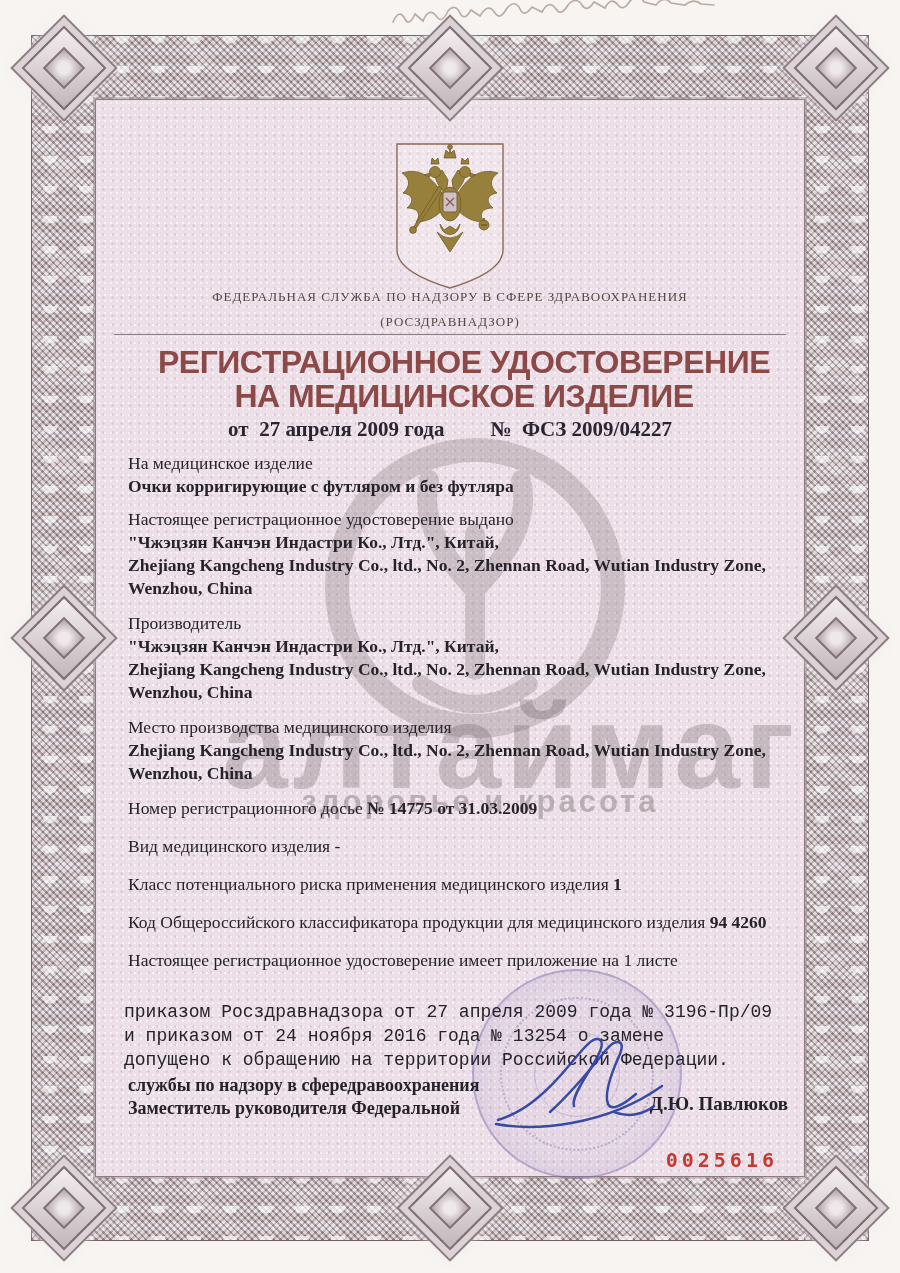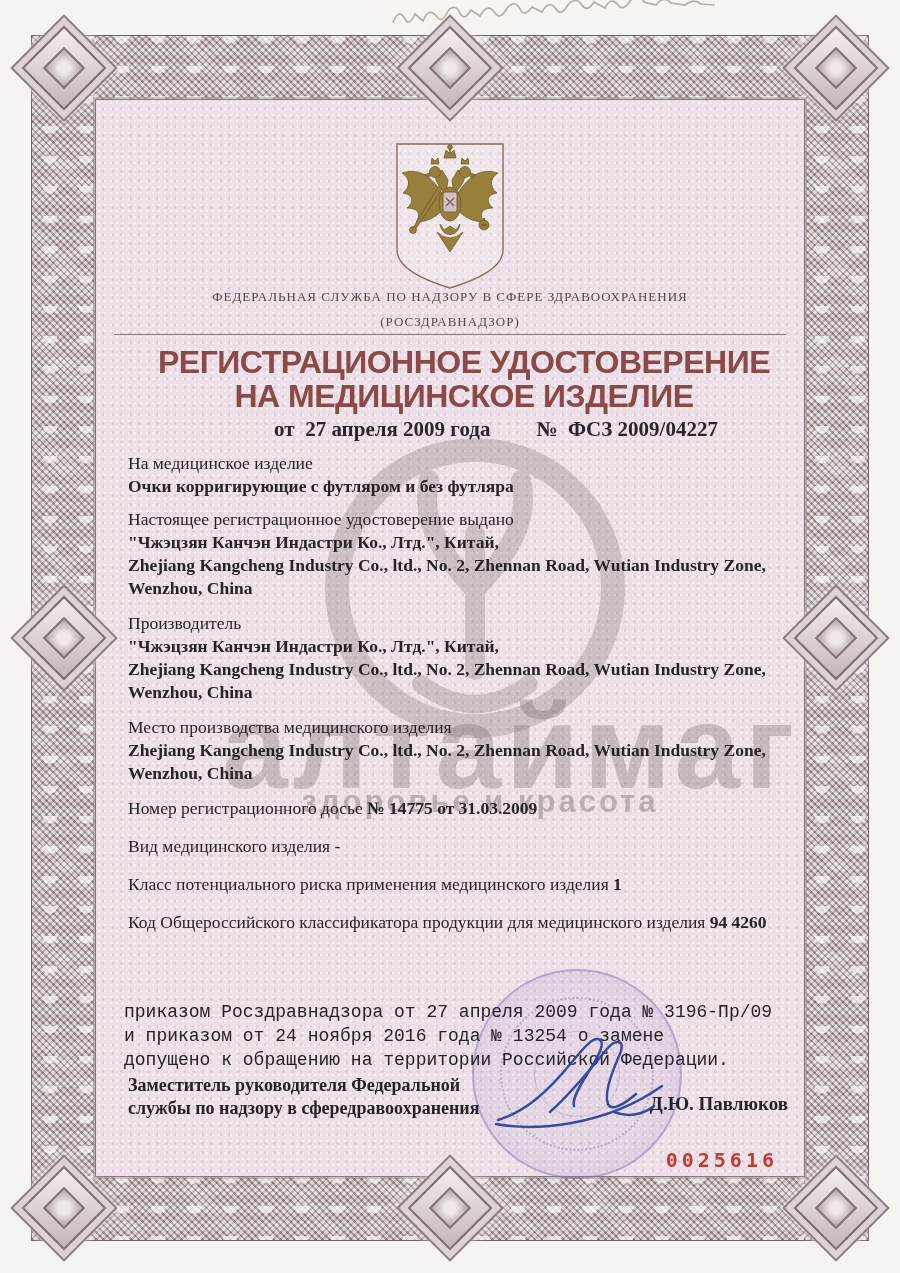--- a/index.html
+++ b/index.html
@@ -55,21 +55,21 @@
   
   .abs{position:absolute;z-index:3;}
   .emblem{left:294px;top:40px;width:120px;height:152px;}
   .agency{left:0;top:184px;width:708px;text-align:center;color:#554640;
     font-size:13px;letter-spacing:1px;line-height:25px;}
   .rule{left:18px;top:234px;width:672px;height:0;border-top:1px solid #8d7d83;}
   .doc-title{left:0;top:245px;width:708px;text-align:center;color:#8b4a47;
     font-family:"Liberation Sans",sans-serif;font-weight:bold;font-size:32px;
     letter-spacing:-0.5px;line-height:34px;padding-left:14px;}
   .date-row{left:0;top:317px;width:708px;display:flex;justify-content:center;gap:46px;
-    font-weight:bold;font-size:21px;color:#2a2530;white-space:pre;margin-left:46px;}
+    font-weight:bold;font-size:21px;color:#2a2530;white-space:pre;}
 
   .para{left:32px;width:660px;font-size:17.5px;line-height:23px;white-space:nowrap;}
   .b{font-weight:bold;}
   .p1{top:352px;} .p2{top:408px;} .p3{top:512px;} .p4{top:616px;}
   .p5{top:697px;} .p6{top:735px;} .p7{top:773px;} .p8{top:811px;} .p9{top:849px;}
   .orders{left:28px;top:900px;width:660px;font-size:18px;line-height:24px;white-space:nowrap;font-family:Liberation Mono, monospace;}
   .sig-pos{left:32px;top:974px;width:460px;font-weight:bold;font-size:18px;line-height:23px;}
   .sig-name{right:16px;top:993px;font-weight:bold;font-size:19px;}
 
   
@@ -240,32 +240,33 @@
       <div class="abs para p7">
         <span>Класс потенциального риска применения медицинского изделия</span>
         <span class="b">1</span>
       </div>
 
       <div class="abs para p8">
         <span>Код Общероссийского классификатора продукции для медицинского изделия</span>
         <span class="b">94 4260</span>
       </div>
 
+      <div class="abs para p9">Настоящее регистрационное удостоверение имеет приложение на 1 листе</div>
 
       <div class="abs orders">
         <div>приказом Росздравнадзора от 27 апреля 2009 года № 3196-Пр/09</div>
         <div>и приказом от 24 ноября 2016 года № 13254 о замене</div>
         <div>допущено к обращению на территории Российской Федерации.</div>
       </div>
 
       <div class="abs stamp"></div>
 
       <div class="abs sig-pos">
+        <div>службы по надзору в сфередравоохранения</div>
         <div>Заместитель руководителя Федеральной</div>
-        <div>службы по надзору в сфередравоохранения</div>
       </div>
 
       <svg class="abs signature" viewBox="0 0 176 100">
         <g fill="none" stroke="#2b3f9e" stroke-width="2.5" stroke-linecap="round" opacity=".92">
           <path d="M6,88 C32,80 54,62 80,30 C94,13 102,4 108,8 C114,12 104,28 94,44 C86,57 80,68 82,74"></path>
           <path d="M58,80 C78,62 98,38 114,18 C124,6 134,8 128,22 C118,44 112,62 116,72 C119,79 130,74 144,62"></path>
           <path d="M4,92 C42,99 112,95 170,54"></path>
           <path d="M122,80 C137,86 152,82 162,74"></path>
         </g>
       </svg>

